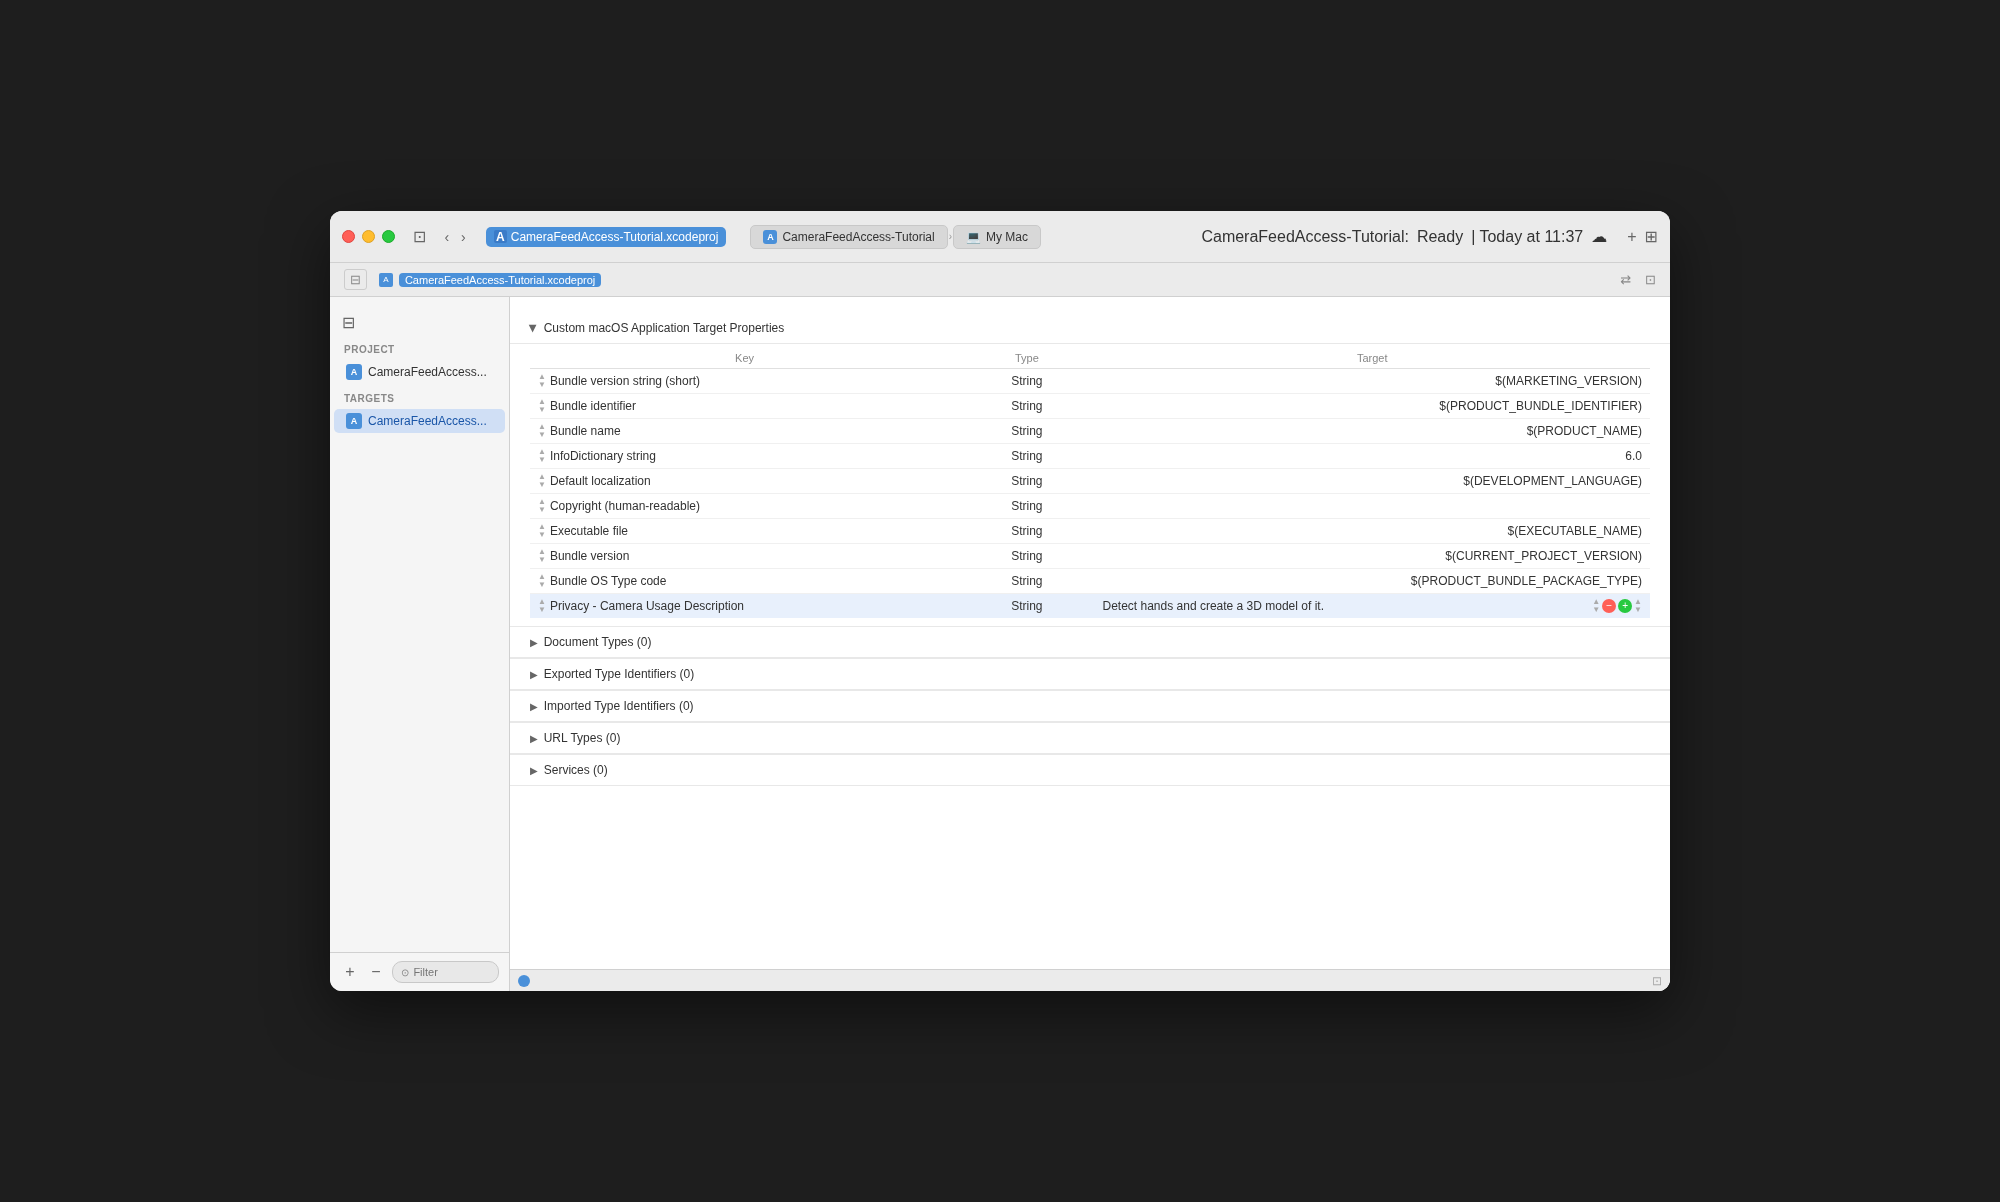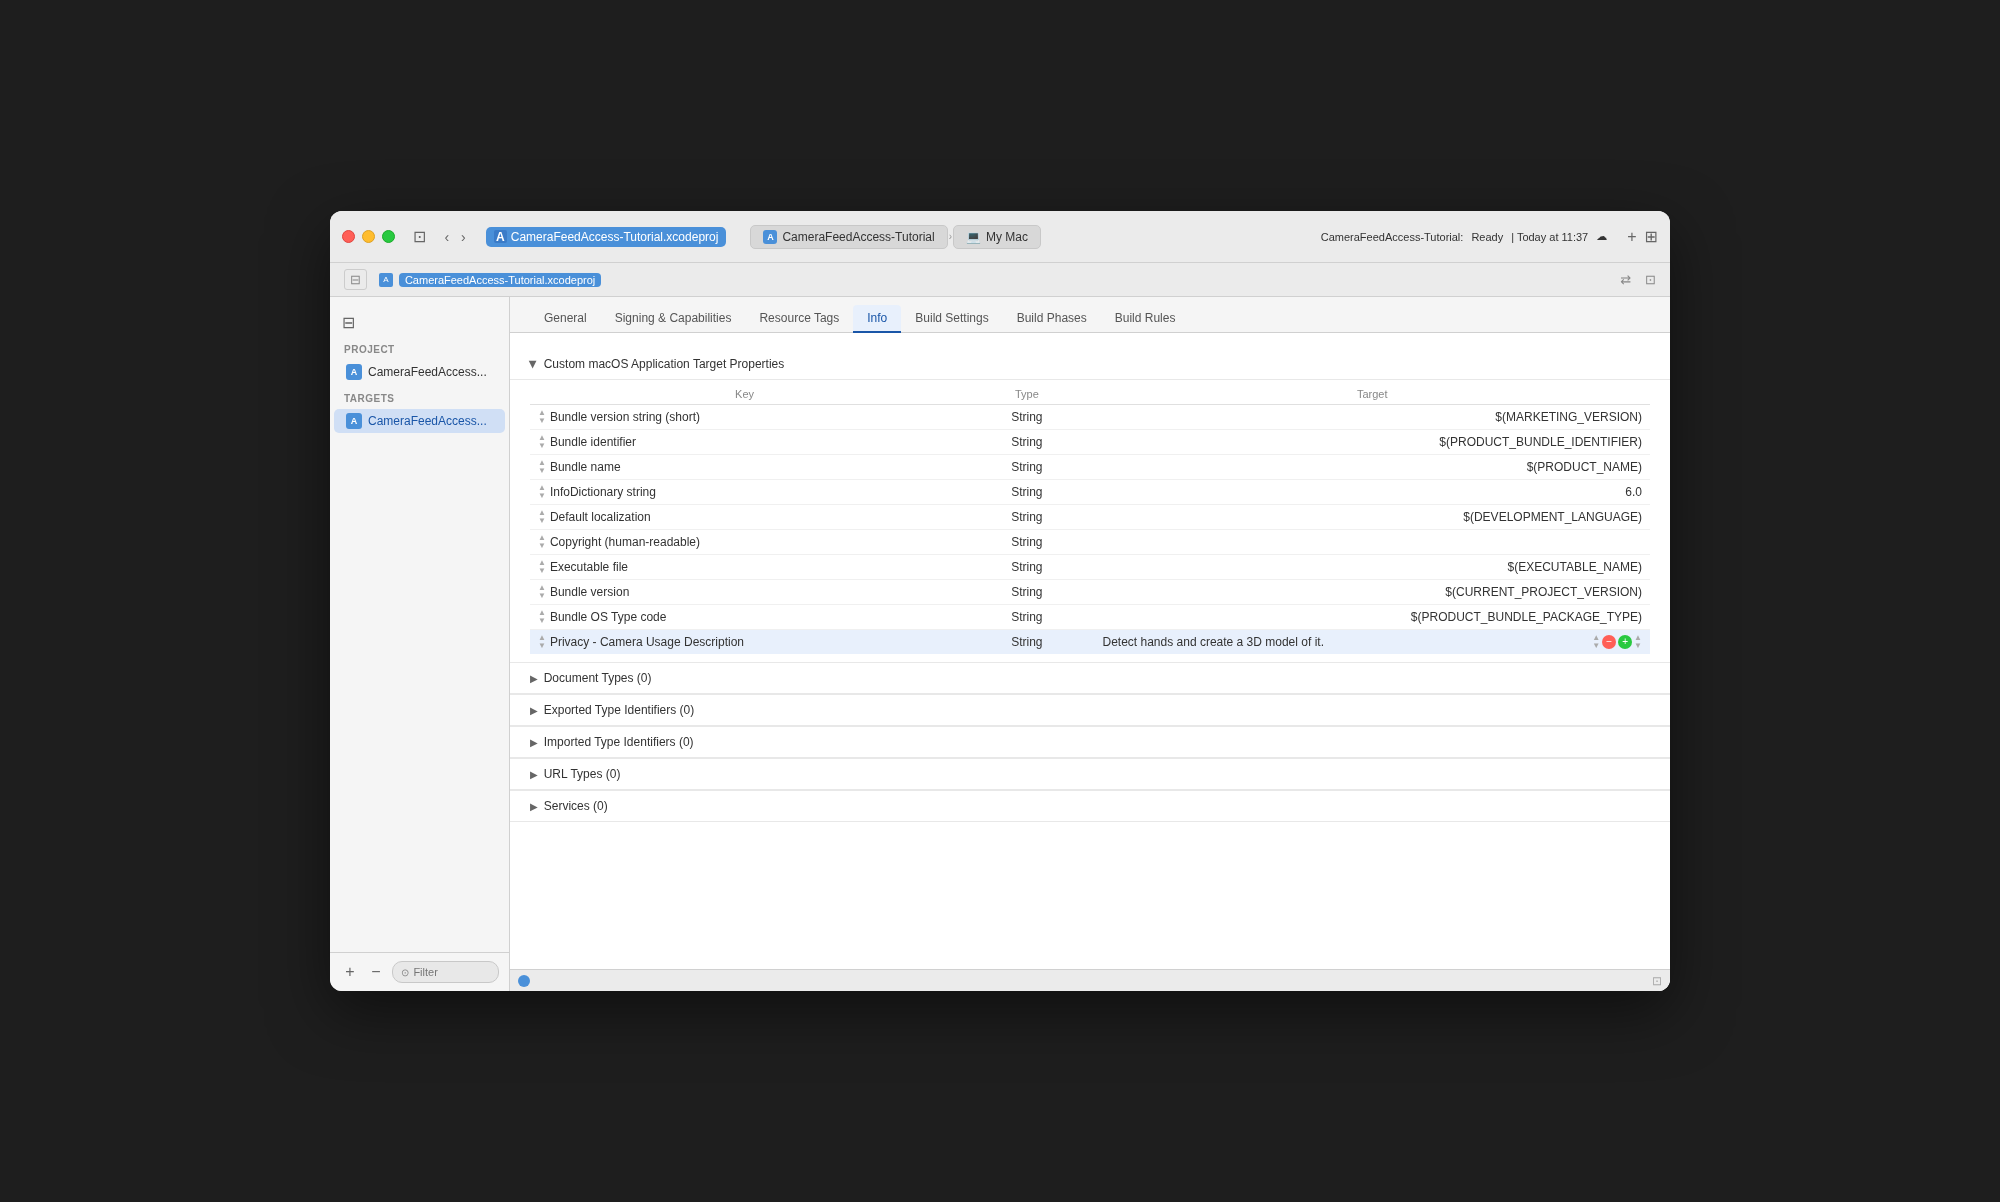--- a/index.html
+++ b/index.html
@@ -108,21 +108,21 @@
     }
     .titlebar-chevron {
       color: #999;
       font-size: 10px;
     }
     .titlebar-status {
       margin-left: auto;
       display: flex;
       align-items: center;
       gap: 8px;
-      font-size: 11px;
+      font-size: 16px;
       color: #333;
     }
     .titlebar-status .status-ready {
       font-weight: 400;
     }
     .titlebar-right-controls {
       display: flex;
       gap: 8px;
       align-items: center;
       margin-left: 12px;
@@ -523,29 +523,20 @@
         <div class="sidebar-footer-btn">−</div>
         <div class="filter-field">
           <span class="filter-field-icon">⊙</span>
           <input class="filter-input" type="text" placeholder="Filter" style="">
         </div>
       </div>
     </div>
 
     <div class="content-area">
 
-      <div class="tabs-bar">
-        <div class="tab-item">General</div>
-        <div class="tab-item">Signing &amp; Capabilities</div>
-        <div class="tab-item">Resource Tags</div>
-        <div class="tab-item active">Info</div>
-        <div class="tab-item">Build Settings</div>
-        <div class="tab-item">Build Phases</div>
-        <div class="tab-item">Build Rules</div>
-      </div>
 
       <div class="properties-area">
 
         <div class="section">
           <div class="section-header">
             <span class="section-chevron open">▶</span>
             <span class="section-title">Custom macOS Application Target Properties</span>
           </div>
           <div class="section-body">
             <table class="props-table">

